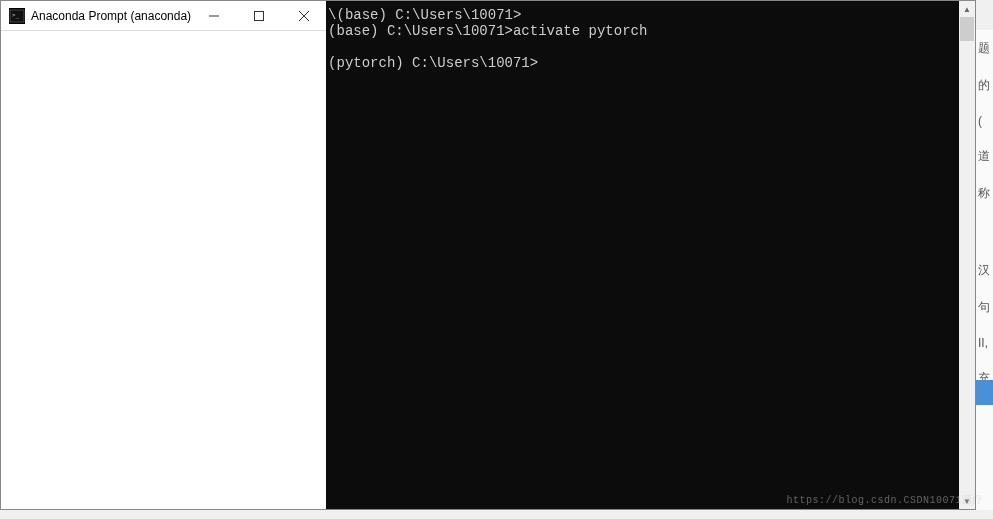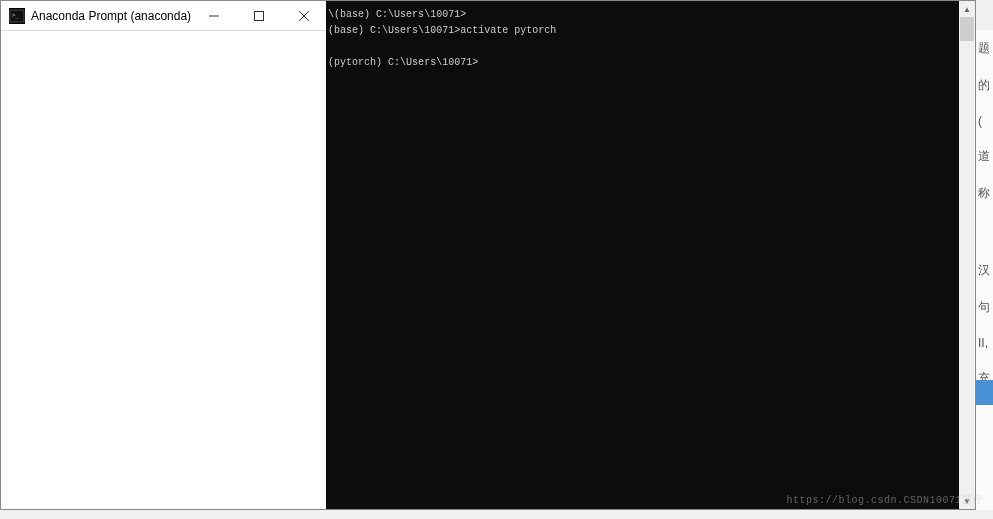--- a/index.html
+++ b/index.html
@@ -73,21 +73,21 @@
       flex: 1;
       background: #0c0c0c;
       display: flex;
       position: relative;
     }
     .terminal-content {
       flex: 1;
       padding: 6px 2px;
       color: #cccccc;
       font-family: Consolas, "Courier New", monospace;
-      font-size: 10px;
+      font-size: 14px;
       line-height: 16px;
       white-space: pre;
       overflow: hidden;
       border-radius: 7px;
     }
     .scrollbar-v {
       width: 16px;
       background: #f0f0f0;
       position: relative;
     }

